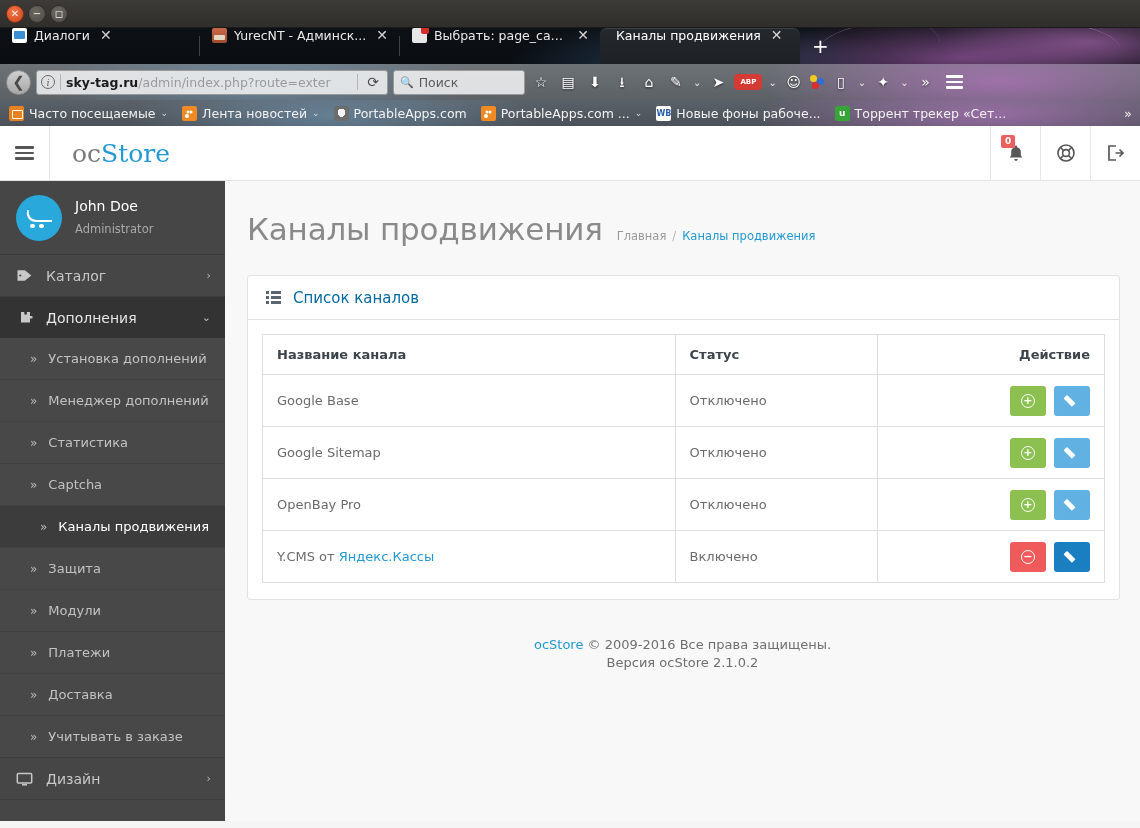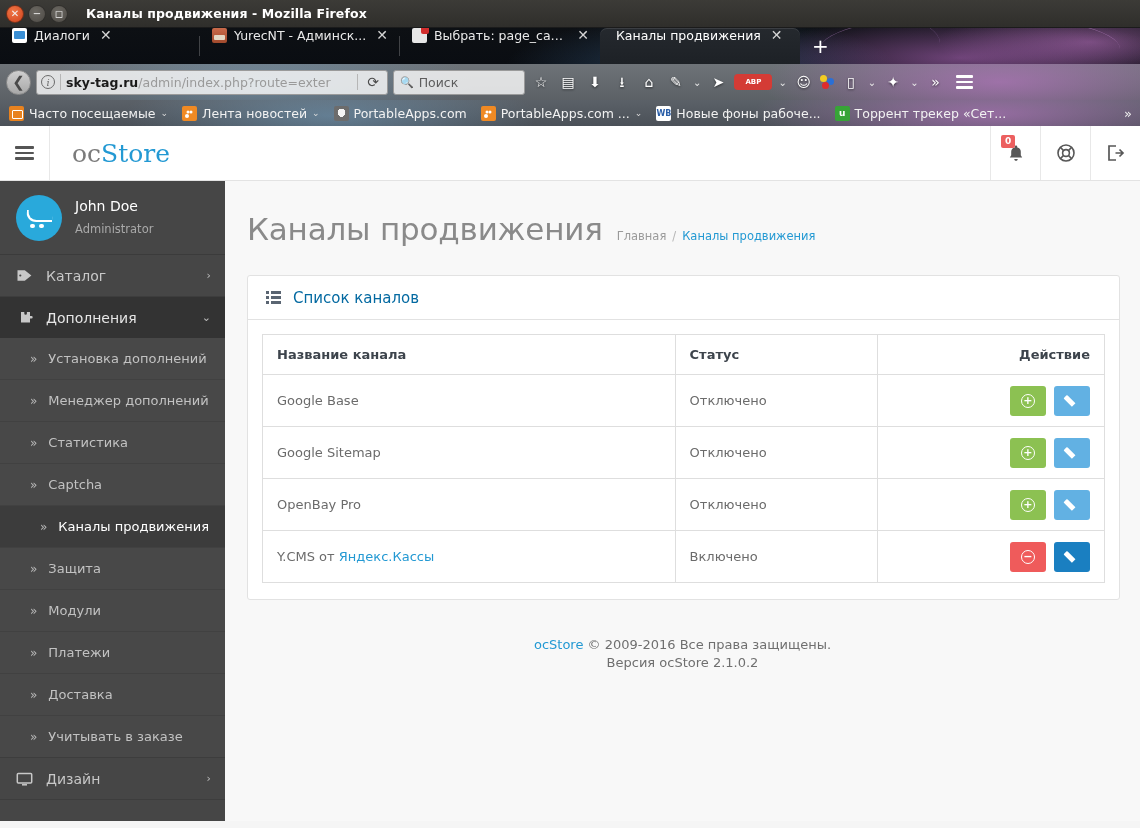--- a/index.html
+++ b/index.html
@@ -121,21 +121,21 @@
     display: flex; align-items: center; padding: 0 6px; gap: 5px;
   }
   .searchbox .ph { font-size: 12.5px; color: #5d5d5d; }
   .tbicon {
     width: 22px; height: 24px; display: flex; align-items: center; justify-content: center;
     color: #ffffff; font-size: 14px; line-height: 1; flex: none;
     filter: drop-shadow(0 1px 1px rgba(0,0,0,.55));
   }
   .caret { color: #e9e9e9; font-size: 10px; padding: 0 1px; flex: none; }
   .abp {
-    width: 38px; height: 16px; border-radius: 4px; background: #d43b35;
+    width: 28px; height: 16px; border-radius: 4px; background: #d43b35;
     color: #fff; font-size: 7px; font-weight: bold;
     display: flex; align-items: center; justify-content: center; flex: none;
   }
   .dots { width: 15px; height: 15px; position: relative; flex: none; }
   .dots i { position: absolute; width: 7px; height: 7px; border-radius: 50%; }
   .dots .y { background: #f2cc21; left: 0; top: 0; }
   .dots .b { background: #2a6fd6; left: 7px; top: 3px; }
   .dots .r { background: #e02c2c; left: 2px; top: 7px; }
   .burger { width: 26px; display: flex; flex-direction: column; gap: 3px; align-items: center; flex: none; }
   .burger i { width: 17px; height: 2.4px; background: #fff; border-radius: 1px; }
@@ -314,21 +314,20 @@
       <div class="wbtn close">
           <span>✕</span>
         </div>
       <div class="wbtn min">
           <span>−</span>
         </div>
       <div class="wbtn max">
           <span>◻</span>
         </div>
     </div>
-    <div class="wtitle">Каналы продвижения - Mozilla Firefox</div>
   </div>
 
   <div class="tabstrip">
     <div class="streak" style="left:600px; top:-30px; width:340px; height:90px;"></div>
     <div class="streak" style="left:820px; top:-14px; width:300px; height:70px; border-top-color:rgba(225,160,240,.45);"></div>
     <div class="tabs">
 
       <div class="tab" style="width:215px">
         <span class="favicon fav-dialog"></span>
         <span class="tlabel">Диалоги</span>

